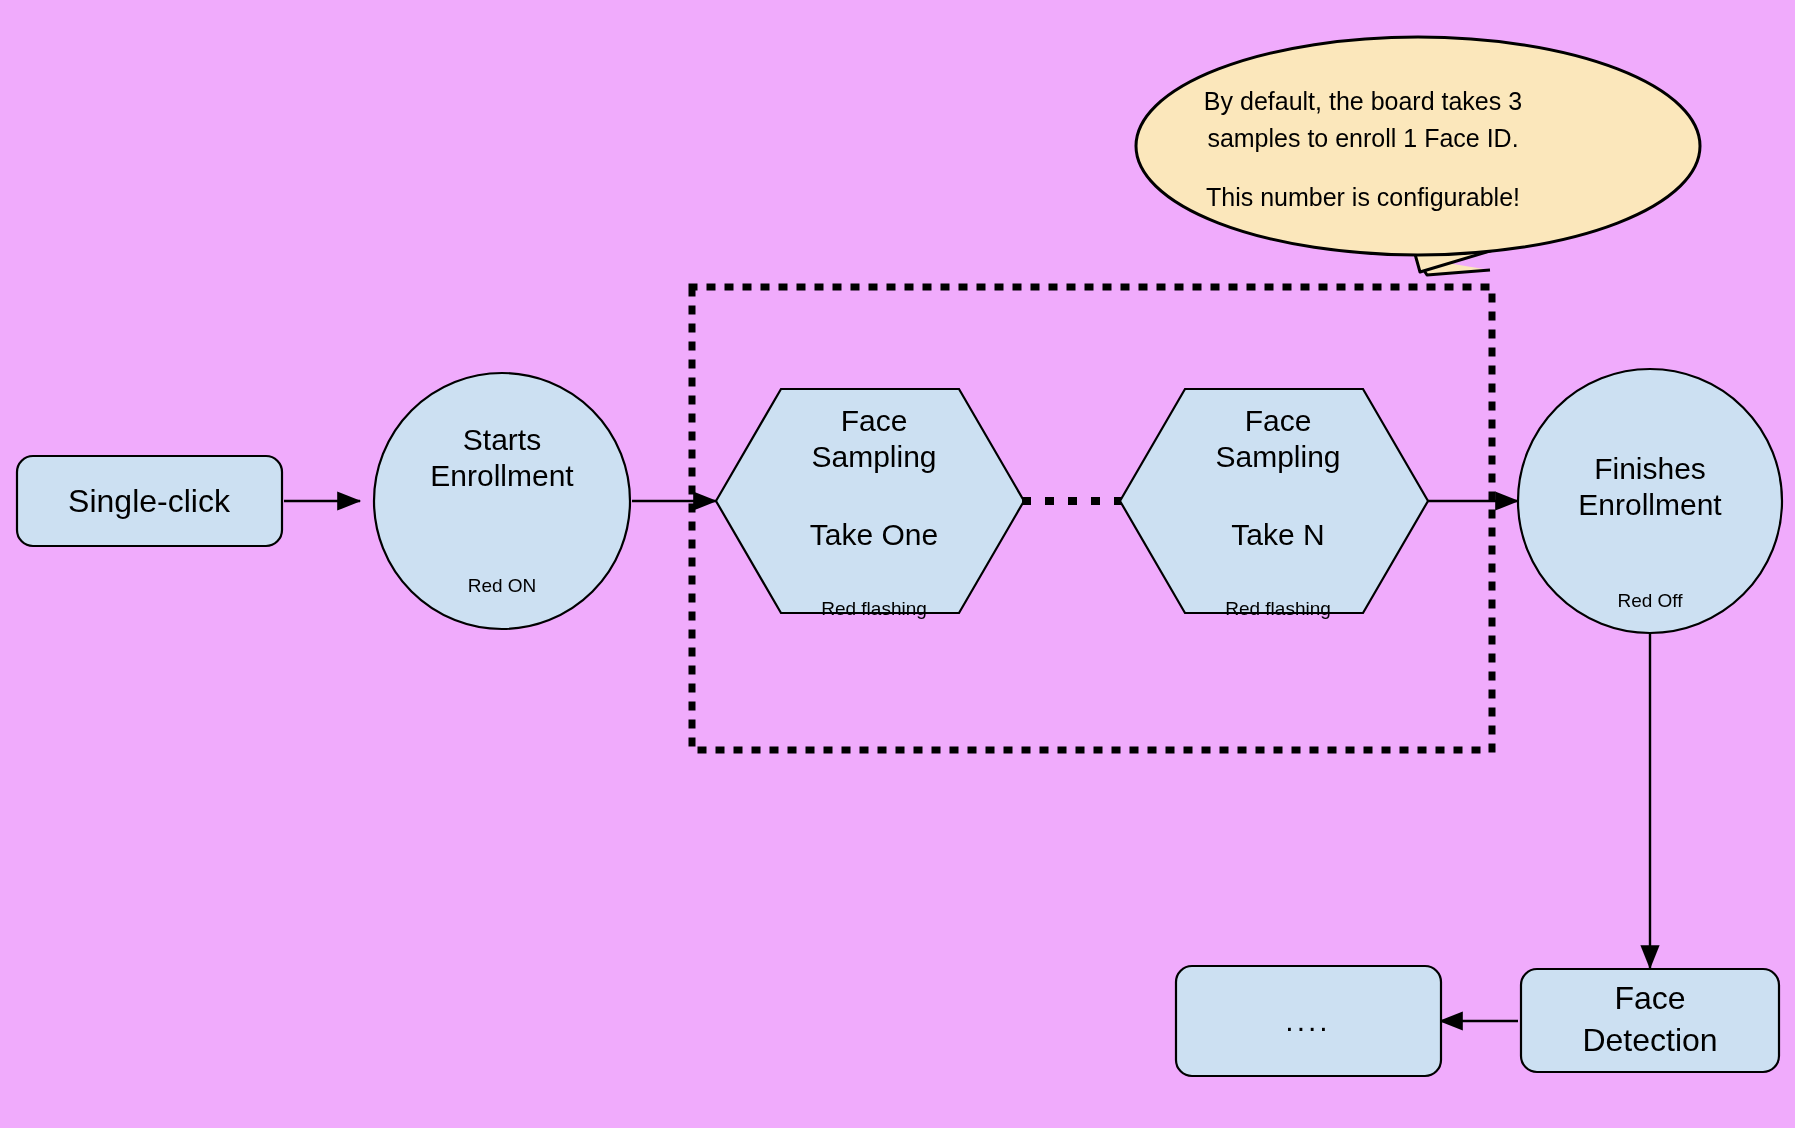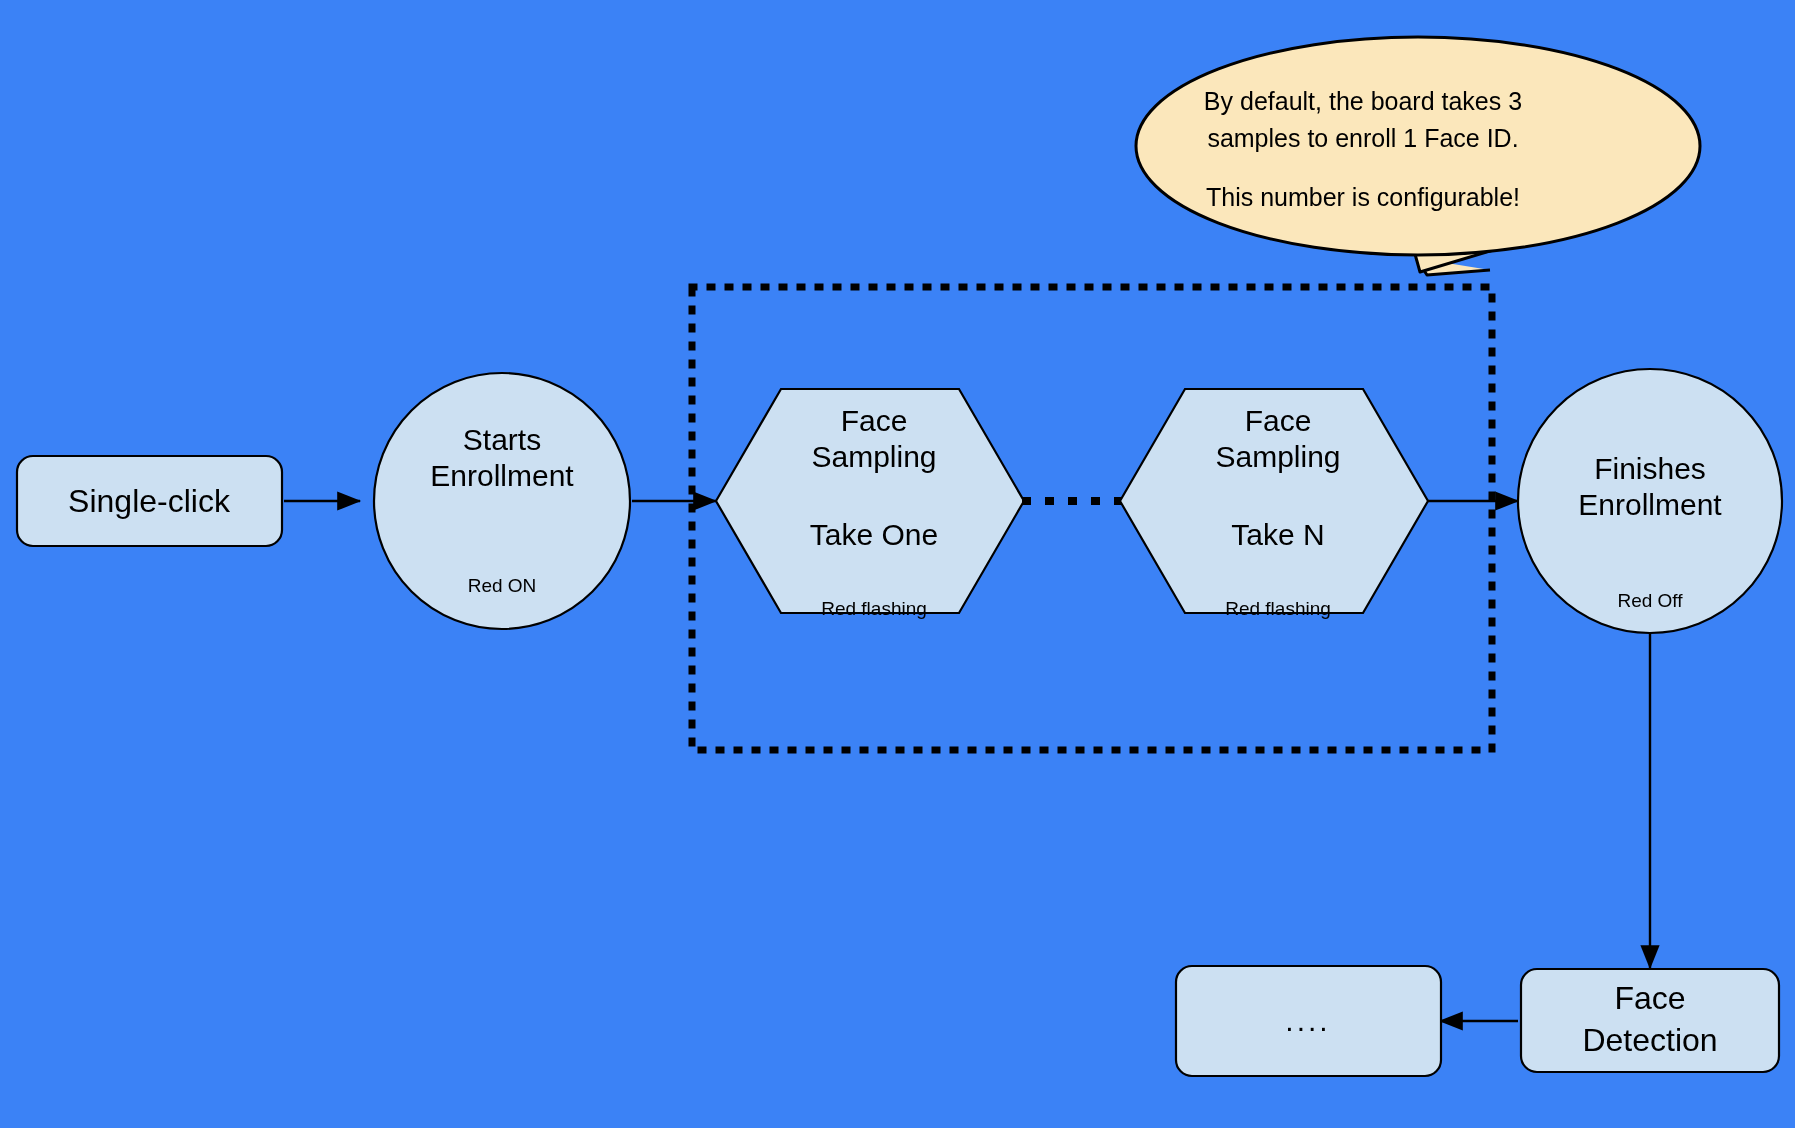--- a/index.html
+++ b/index.html
@@ -7,21 +7,21 @@
     padding: 0;
     background: #ffffff;
   }
   body {
     font-family: "Liberation Sans", sans-serif;
   }
   #canvas {
     position: relative;
     width: 1795px;
     height: 1128px;
-    background: #3b82f6;
+    background: #f0abfc;
     overflow: hidden;
   }
   svg#diagram {
     position: absolute;
     left: 0;
     top: 0;
     width: 1795px;
     height: 1128px;
   }
   .node-fill {

